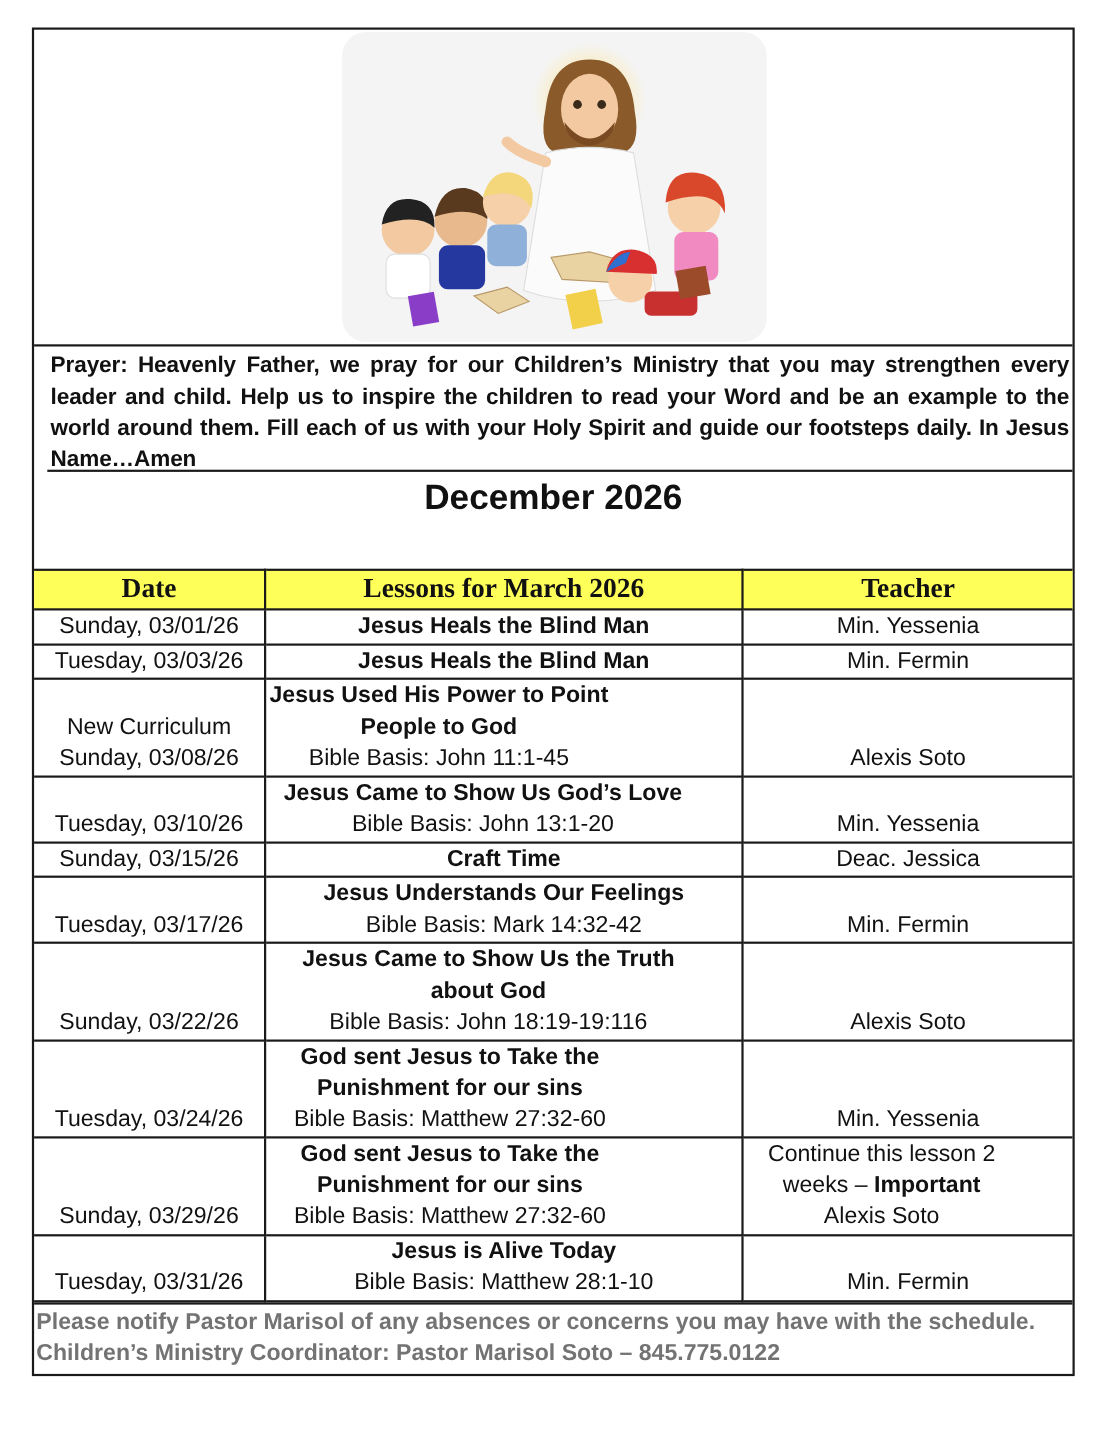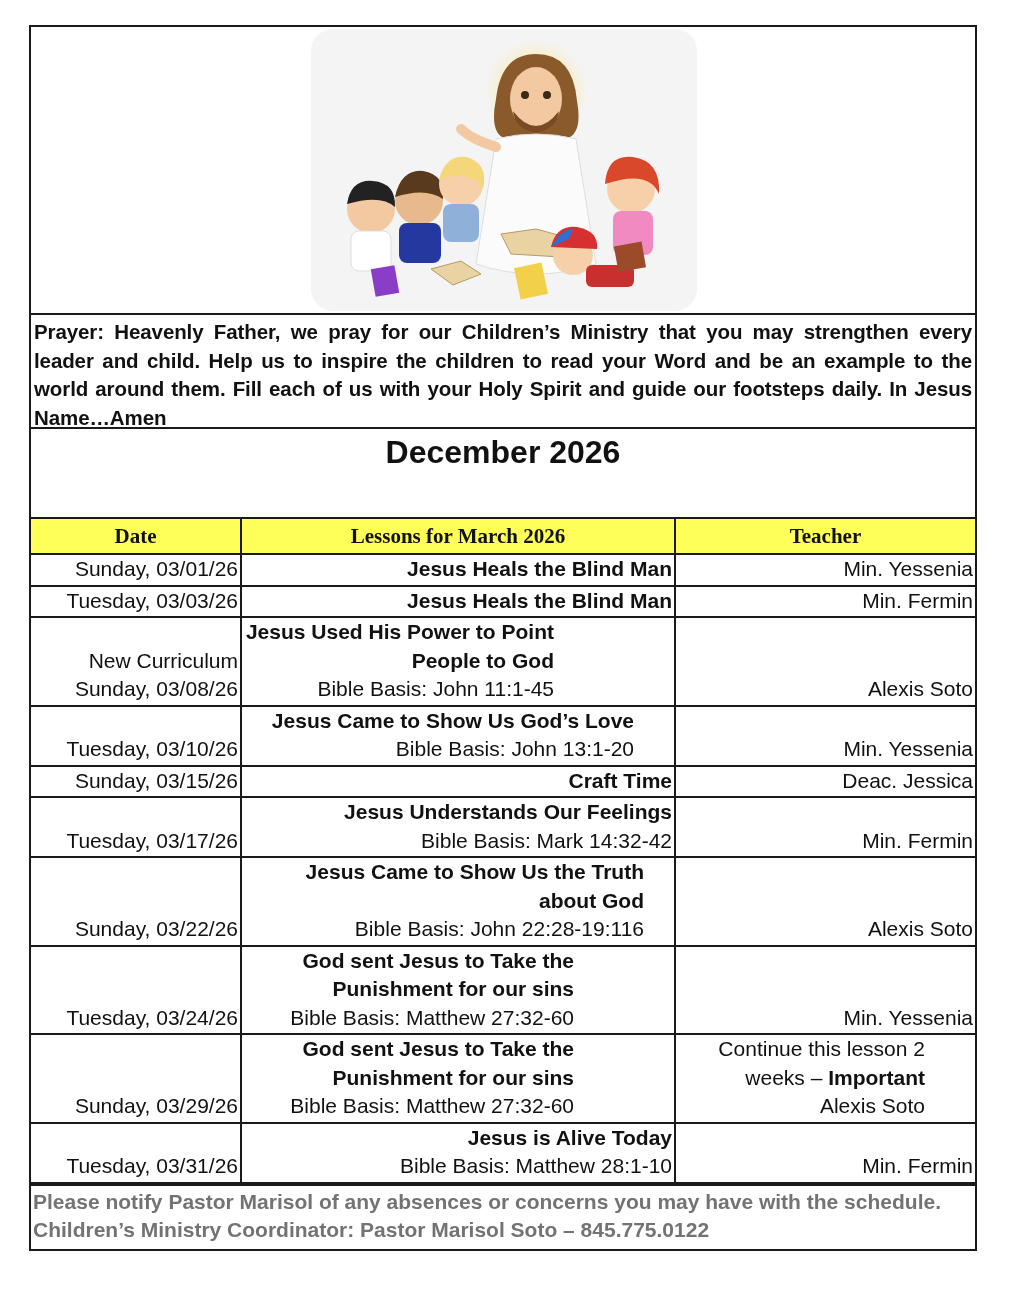--- a/index.html
+++ b/index.html
@@ -1,27 +1,27 @@
 <!DOCTYPE html>
 <html><head>
 <meta charset="utf-8">
 <style>
   html, body { margin: 0; padding: 0; background: #ffffff; }
   body { width: 1012px; height: 1316px; position: relative; overflow: hidden; font-family: "Liberation Sans", sans-serif; color: #111; }
   .page { position: absolute; left: 29px; top: 25px; width: 948px; border: 2px solid #1a1a1a; box-sizing: border-box; }
   .img-cell { height: 286px; border-bottom: 2px solid #1a1a1a; position: relative; }
   .art { position: absolute; left: 280px; top: 2px; width: 386px; height: 282px; border-radius: 22px; background: #f4f4f4; overflow: hidden; }
-  .prayer { border-bottom: 2px solid #1a1a1a; padding: 3px 3px 3px 3px; font-weight: bold; font-size: 20.5px; line-height: 28.5px; text-align: justify; text-align-last: left; height: 114px; box-sizing: border-box; letter-spacing: -0.1px; }
+  .prayer { border-bottom: 2px solid #1a1a1a; padding: 3px 3px 3px 3px; font-weight: bold; font-size: 20.5px; line-height: 28.5px; text-align: justify; text-align-last: left; height: 114px; box-sizing: border-box; letter-spacing: -0.1px; margin-left: 12px; }
   .title-block { text-align: center; font-weight: bold; font-size: 32px; line-height: 42px; padding-top: 2px; height: 88px; box-sizing: border-box; }
   table { border-collapse: collapse; width: 100%; table-layout: fixed; }
-  th, td { border: 2px solid #1a1a1a; vertical-align: bottom; padding: 0 2px 1px 2px; font-size: 21px; line-height: 28.5px; text-align: right; }
+  th, td { border: 2px solid #1a1a1a; vertical-align: bottom; padding: 0 2px 1px 2px; font-size: 21px; line-height: 28.5px; text-align: center; }
   tr:first-child th { border-top: 2px solid #1a1a1a; }
   th:first-child, td:first-child { border-left: none; }
   th:last-child, td:last-child { border-right: none; }
-  th { background: #ffff5a; font-family: "Liberation Serif", serif; font-weight: bold; font-size: 21px; text-align: center; vertical-align: middle; height: 34px; padding: 0; }
+  th { background: #ffff5a; font-family: "Liberation Serif", serif; font-weight: bold; font-size: 25px; text-align: center; vertical-align: middle; height: 34px; padding: 0; }
   .b { font-weight: bold; }
   .footer { border-top: 2px solid #1a1a1a; color: #737373; font-weight: bold; font-size: 21px; line-height: 28.5px; padding: 2px 2px 4px 2px; }
   .col-date { width: 210px; }
   .col-lesson { width: 434px; }
 </style>
 </head>
 <body>
 
 <div class="page">
   <div class="img-cell">
@@ -129,21 +129,21 @@
         <td>
             <div class="b">Jesus Understands Our Feelings</div>
             <div>Bible Basis: Mark 14:32-42</div>
           </td>
         <td><span>Min. Fermin</span></td>
       </tr>
       <tr>
         <td><span>Sunday, 03/22/26</span></td>
         <td style="padding-right:30px">
             <div class="b">Jesus Came to Show Us the Truth about God</div>
-            <div>Bible Basis: John 22:28-19:116</div>
+            <div>Bible Basis: John 18:19-19:116</div>
           </td>
         <td><span>Alexis Soto</span></td>
       </tr>
       <tr>
         <td><span>Tuesday, 03/24/26</span></td>
         <td style="padding-right:100px">
             <div class="b">God sent Jesus to Take the Punishment for our sins</div>
             <div>Bible Basis: Matthew 27:32-60</div>
           </td>
         <td><span>Min. Yessenia</span></td>

